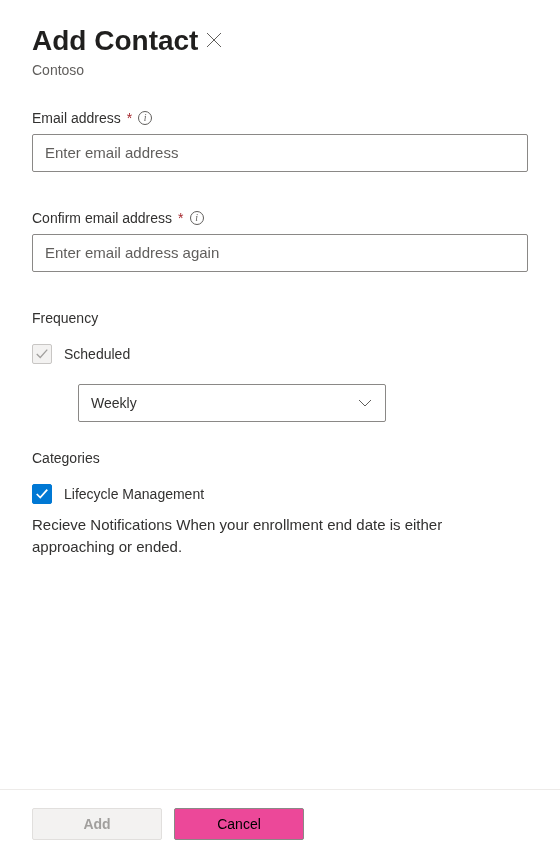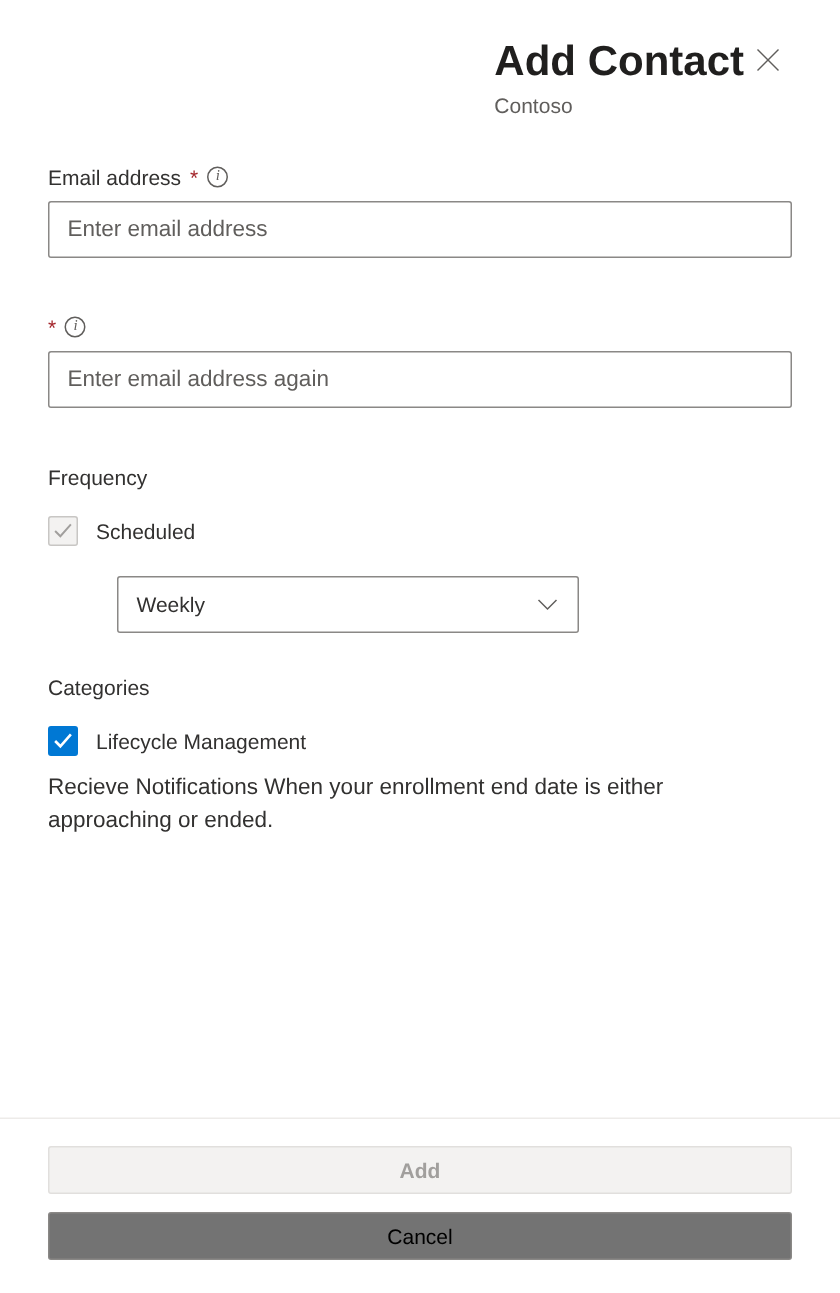--- a/index.html
+++ b/index.html
@@ -6,21 +6,21 @@
     body {
       font-family: "Segoe UI", -apple-system, BlinkMacSystemFont, sans-serif;
       width: 560px;
       height: 862px;
       background: #fff;
       color: #323130;
       font-size: 14px;
       position: relative;
     }
     .panel { padding: 24px 32px 0 32px; height: 100%; display: flex; flex-direction: column; }
-    .header-row { display: flex; align-items: flex-start; justify-content: flex-end; margin-left: 36px; }
+    .header-row { display: flex; align-items: flex-start; justify-content: flex-start; }
     .title {
       font-size: 28px;
       font-weight: 600;
       color: #201f1e;
       line-height: 1.2;
     }
     .subtitle {
       color: #605e5c;
       font-size: 14px;
       margin-top: 4px;
@@ -112,27 +112,27 @@
       color:#323130;
       line-height:1.5;
       margin-top:4px;
     }
 
     .footer {
       position:absolute;
       bottom:0; left:0; right:0;
       border-top:1px solid #edebe9;
       padding:18px 32px 22px 32px;
-      display:flex; gap:12px;flex-direction:column;
+      display:flex; gap:12px;
     }
     .btn {
       min-width:130px;
       height:32px;
       border:1px solid #8a8886;
-      background:#737373;
+      background:#ec4899;
       font-size:14px;
       font-family:inherit;
       cursor:pointer;
       border-radius:2px;
     }
     .btn.primary.disabled {
       background:#f3f2f1;
       border-color:#e1dfdd;
       color:#a19f9d;
       font-weight:600;
@@ -160,20 +160,21 @@
     <div class="field-label">
       <span>Email address</span>
       <span class="required">*</span>
       <span class="info-icon">i</span>
     </div>
     <input class="text-input" type="text" placeholder="Enter email address" style="">
   </div>
 
   <div class="field">
     <div class="field-label">
+      <span>Confirm email address</span>
       <span class="required">*</span>
       <span class="info-icon">i</span>
     </div>
     <input class="text-input" type="text" placeholder="Enter email address again" style="">
   </div>
 
   <div class="section-label">Frequency</div>
   <div class="check-row">
     <div class="checkbox disabled">
       <svg viewBox="0 0 16 16" fill="none" stroke="currentColor" stroke-width="1.5">

